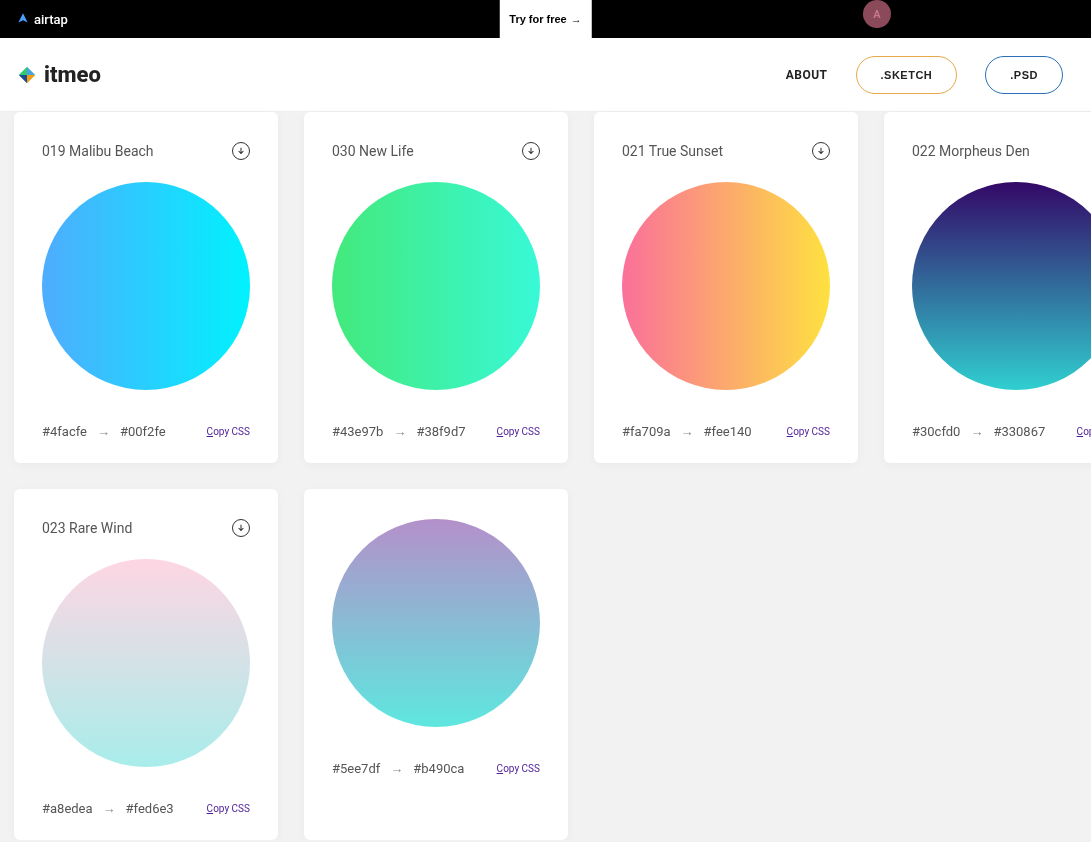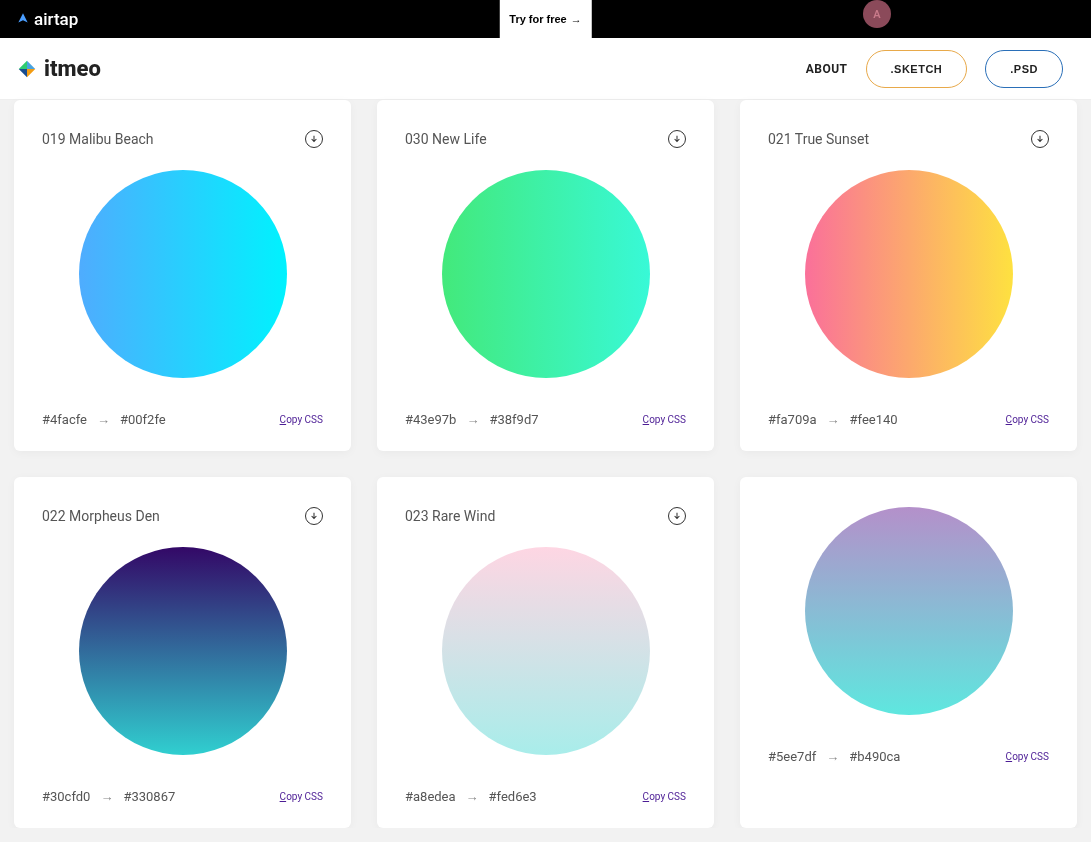--- a/index.html
+++ b/index.html
@@ -1,32 +1,32 @@
 <!DOCTYPE html>
 <html><head>
 <meta charset="utf-8">
 <style>
 * { margin: 0; padding: 0; box-sizing: border-box; }
 body { font-family: -apple-system, BlinkMacSystemFont, 'Segoe UI', Roboto, sans-serif; background: #f2f2f2; width: 1091px; }
 .top-banner { background: #000; color: #fff; height: 38px; display: flex; align-items: center; padding: 0 16px; position: relative; }
-.banner-logo { display: flex; align-items: center; font-size: 17px; font-weight: 500; gap: 4px; }
+.banner-logo { display: flex; align-items: center; font-size: 13px; font-weight: 500; gap: 4px; }
 .banner-logo-icon { width: 14px; height: 14px; }
 .banner-center { position: absolute; left: 50%; transform: translateX(-50%); display: flex; align-items: center; gap: 12px; }
 .banner-text { font-size: 13px; font-weight: 600; }
 .banner-btn { background: #fff; color: #000; border: none; border-radius: 4px; padding: 20px 10px; font-size: 11px; font-weight: 600; display: flex; align-items: center; gap: 4px; cursor: pointer; }
 .banner-avatar { position: absolute; right: 200px; top: 0; width: 28px; height: 28px; border-radius: 50%; background: #8b4a5a; display: flex; align-items: center; justify-content: center; color: #c97a8a; font-size: 11px; font-weight: 600; }
-.navbar { background: #fff; height: 62px; display: flex; align-items: center; justify-content: space-between; padding: 0 28px 0 16px; border-bottom: 1px solid #eee; }
+.navbar { background: #fff; height: 74px; display: flex; align-items: center; justify-content: space-between; padding: 0 28px 0 16px; border-bottom: 1px solid #eee; }
 .logo { display: flex; align-items: center; gap: 6px; font-size: 22px; font-weight: 800; color: #222; }
 .logo-icon { width: 22px; height: 22px; }
-.nav-right { display: flex; align-items: center; gap: 18px; }
+.nav-right { display: flex; align-items: center; gap: 28px; }
 .nav-link { font-size: 12px; font-weight: 700; color: #222; text-decoration: none; letter-spacing: 0.5px; }
 .nav-btn { border-radius: 22px; padding: 12px 24px; font-size: 11px; font-weight: 700; background: #fff; cursor: pointer; letter-spacing: 0.5px; }
 .nav-btn.sketch { border: 1px solid #e8a94a; color: #222; }
 .nav-btn.psd { border: 1px solid #2a6fb8; color: #222; }
-.grid { padding: 0 14px; display: grid; grid-template-columns: repeat(3, 1fr); gap: 26px; }
+.grid { padding: 0 14px; display: grid; grid-template-columns: repeat(4, 1fr); gap: 26px; }
 .card { background: #fff; border-radius: 6px; padding: 30px 28px 24px; box-shadow: 0 2px 10px rgba(0,0,0,0.04); }
 .card-header { display: flex; justify-content: space-between; align-items: center; margin-bottom: 22px; }
 .card-title { font-size: 14px; color: #555; font-weight: 400; }
 .download-icon { width: 18px; height: 18px; border: 1.5px solid #333; border-radius: 50%; display: flex; align-items: center; justify-content: center; cursor: pointer; }
 .download-icon svg { width: 8px; height: 8px; }
 .circle { width: 208px; height: 208px; border-radius: 50%; margin: 0 auto 34px; }
 .card-footer { display: flex; justify-content: space-between; align-items: center; }
 .colors { display: flex; align-items: center; gap: 10px; font-size: 13px; color: #555; }
 .arrow { color: #888; }
 .copy-btn { font-size: 10px; color: #4c1d95; cursor: pointer; }

